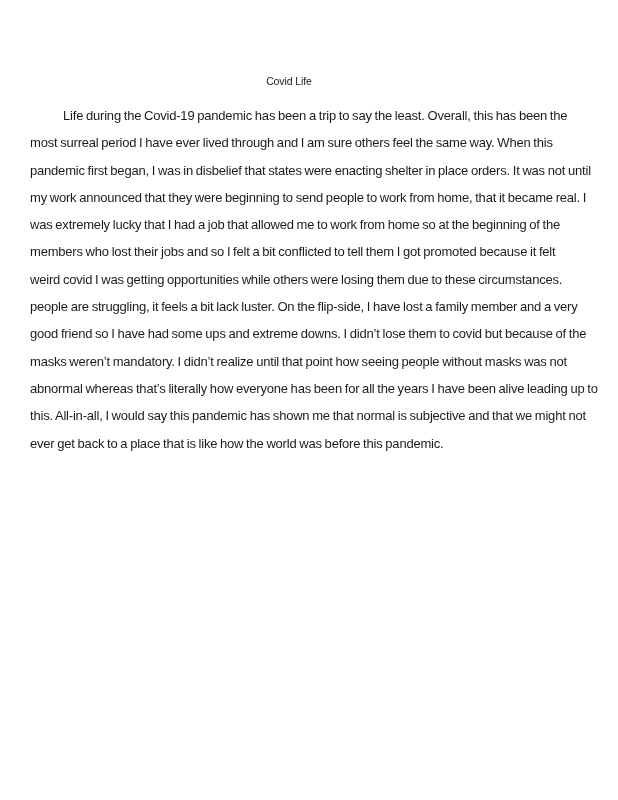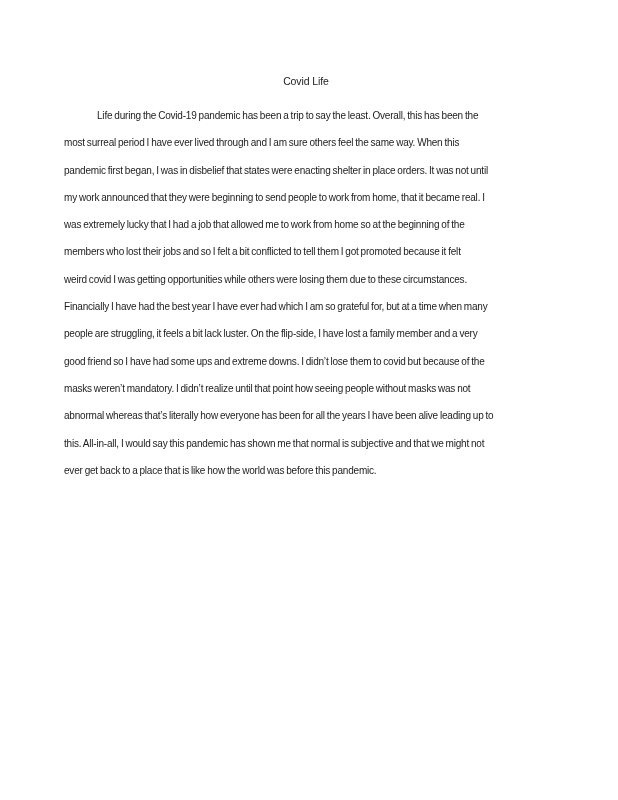--- a/index.html
+++ b/index.html
@@ -19,31 +19,31 @@
   }
   .page {
     position: relative;
     width: 618px;
     height: 800px;
     background: var(--page-bg);
     color: var(--ink);
     overflow: hidden;
   }
   .content {
-    padding: 67px 70px 0 64px;
+    padding: 67px 70px 0 30px;
   }
   .doc-title {
     font-size: 10.5px;
     line-height: 28px;
     text-align: center;
     letter-spacing: -0.1px;
     margin-bottom: 7px;
   }
   .doc-body .line {
-    font-size: 10px;
+    font-size: 13px;
     line-height: 27.3px;
     white-space: nowrap;
     letter-spacing: -0.2px;
     word-spacing: -0.6px;
   }
   .doc-body .line.first {
     text-indent: 33px;
   }
 </style>
 </head>
@@ -53,21 +53,20 @@
   <div class="content">
     <div class="doc-title">Covid Life</div>
     <div class="doc-body">
         <div class="line first">Life during the Covid-19 pandemic has been a trip to say the least. Overall, this has been the</div>
         <div class="line">most surreal period I have ever lived through and I am sure others feel the same way. When this</div>
         <div class="line">pandemic first began, I was in disbelief that states were enacting shelter in place orders. It was not until</div>
         <div class="line">my work announced that they were beginning to send people to work from home, that it became real. I</div>
         <div class="line">was extremely lucky that I had a job that allowed me to work from home so at the beginning of the</div>
         <div class="line">members who lost their jobs and so I felt a bit conflicted to tell them I got promoted because it felt</div>
         <div class="line">weird covid I was getting opportunities while others were losing them due to these circumstances.</div>
-        <div class="line">Financially I have had the best year I have ever had which I am so grateful for, but at a time when many</div>
         <div class="line">people are struggling, it feels a bit lack luster. On the flip-side, I have lost a family member and a very</div>
         <div class="line">good friend so I have had some ups and extreme downs. I didn’t lose them to covid but because of the</div>
         <div class="line">masks weren’t mandatory. I didn’t realize until that point how seeing people without masks was not</div>
         <div class="line">abnormal whereas that’s literally how everyone has been for all the years I have been alive leading up to</div>
         <div class="line">this. All-in-all, I would say this pandemic has shown me that normal is subjective and that we might not</div>
         <div class="line">ever get back to a place that is like how the world was before this pandemic.</div>
       </div>
   </div>
 </div>
 

